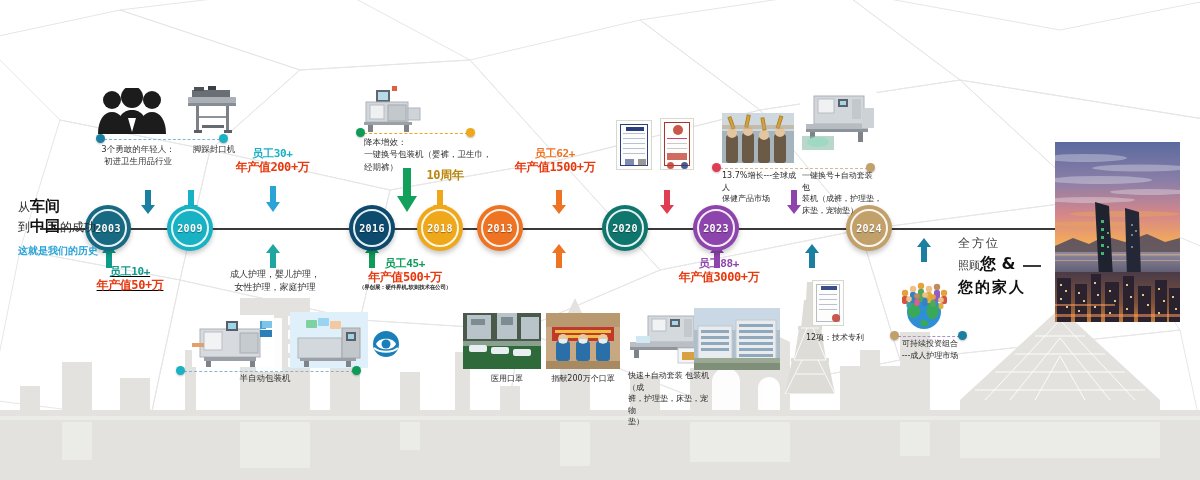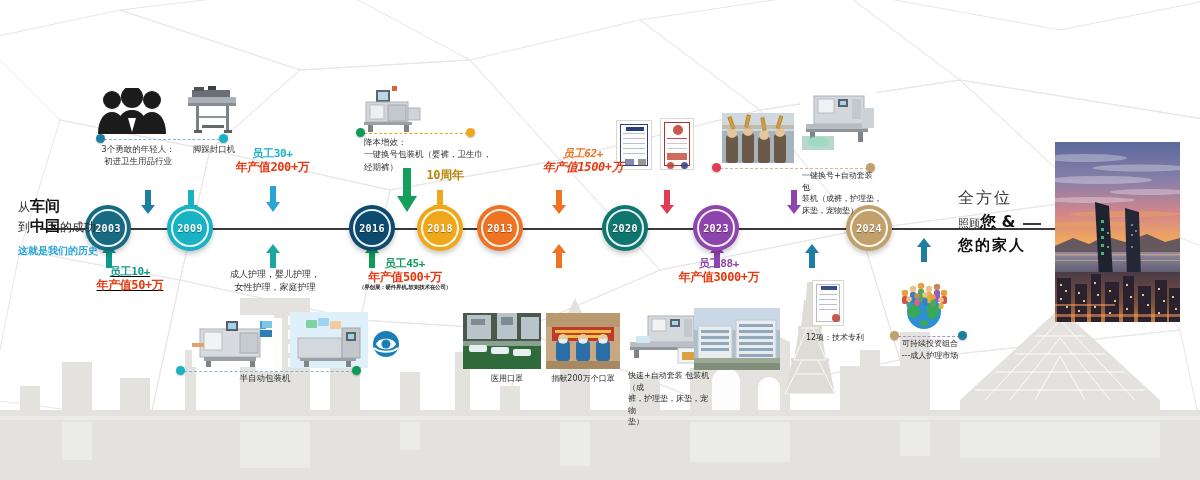--- a/index.html
+++ b/index.html
@@ -69,21 +69,21 @@
   
   .headline{position:absolute;left:18px;top:196px;z-index:8;line-height:1.35;}
   .headline .h1{font-size:12px;color:#2a2a2a;}
   .headline .h1 b{font-size:15px;font-weight:bold;color:#111;}
   .headline .h2{font-size:12px;color:#2a2a2a;}
   .headline .h2 b{font-size:15px;font-weight:bold;color:#111;}
   .headline .h3{font-size:10px;color:#2aa3d6;font-weight:bold;margin-top:7px;}
 
   
   .headline-r{position:absolute;left:958px;top:186px;z-index:8;line-height:1.5;}
-  .headline-r .r1{font-size:16px;color:#3a3a3a;letter-spacing:2px;}
+  .headline-r .r1{font-size:12px;color:#3a3a3a;letter-spacing:2px;margin-top:48px;}
   .headline-r .r2{font-size:11px;color:#3a3a3a;}
   .headline-r .r2 b{font-size:16px;color:#111;font-weight:bold;}
   .headline-r .r3{font-size:15px;color:#111;font-weight:bold;letter-spacing:2px;}
 
   
   .cert{position:absolute;z-index:6;background:#fdfdfb;border:1px solid #d8d8d0;box-sizing:border-box;}
   .cert .cinner{position:absolute;inset:3px;border:1px solid #2b3f80;box-sizing:border-box;}
   .cert.red .cinner{border-color:#a33;}
   .cert .line{position:absolute;left:6px;right:6px;height:1px;background:#b9c0d4;}
   .cert .seal{position:absolute;border-radius:50%;background:#c0392b;opacity:.85;}
@@ -308,21 +308,21 @@
   <div class="kpi" style="left:340px;top:258px;width:130px;">
     <div class="l1" style="color:#0E9B57;">员工45+</div>
     <div class="l2">年产值500+万</div>
     <div class="l3">（界创展：硬件界机,软则技术在公司）</div>
   </div>
 
   <div class="kpi" style="left:409px;top:169px;width:72px;">
     <div class="l1" style="color:#B8860B;font-size:12px;">10周年</div>
   </div>
 
-  <div class="kpi" style="left:522px;top:148px;width:122px;font-style:italic;">
+  <div class="kpi" style="left:494px;top:148px;width:122px;">
     <div class="l1" style="color:#EE7322;">员工62+</div>
     <div class="l2">年产值1500+万</div>
   </div>
 
   <div class="kpi" style="left:655px;top:258px;width:128px;">
     <div class="l1" style="color:#8E44AD;">员工88+</div>
     <div class="l2">年产值3000+万</div>
   </div>
 
   <svg style="position:absolute;left:98px;top:88px;z-index:6;" width="68" height="46" viewBox="0 0 68 46">
@@ -574,20 +574,24 @@
       <rect x="10" y="40" width="5" height="10" fill="#7d8389"></rect>
       <rect x="58" y="40" width="5" height="10" fill="#7d8389"></rect>
       <rect x="2" y="44" width="32" height="14" fill="#7fb8a0" opacity=".55"></rect>
       <ellipse cx="18" cy="50" rx="11" ry="5" fill="#9fd9c4"></ellipse>
       <rect x="62" y="16" width="12" height="20" fill="#cdd2d7"></rect>
     </g>
   </svg>
   <div class="dot" style="left:712px;top:163px;background:#E03C52;"></div>
   <div class="dashconn" style="left:720px;top:168px;width:148px;border-top-color:#d8b890;"></div>
   <div class="dot" style="left:866px;top:163px;background:#C2A06A;"></div>
+  <div class="cap" style="left:722px;top:170px;width:82px;">
+    <div>13.7%增长---全球成人</div>
+    <div>保健产品市场</div>
+  </div>
   <div class="cap" style="left:802px;top:170px;width:80px;">
     <div>一键换号+自动套装 包</div>
     <div>装机（成裤，护理垫，</div>
     <div>床垫，宠物垫）</div>
   </div>
 
   <svg class="photo" style="left:694px;top:308px;" width="86" height="62" viewBox="0 0 86 62">
     <rect width="86" height="62" fill="#aebfcc"></rect>
     <rect y="0" width="86" height="22" fill="#c9d8e4"></rect>
     <g fill="#e8ecef" stroke="#c2c8cd">

